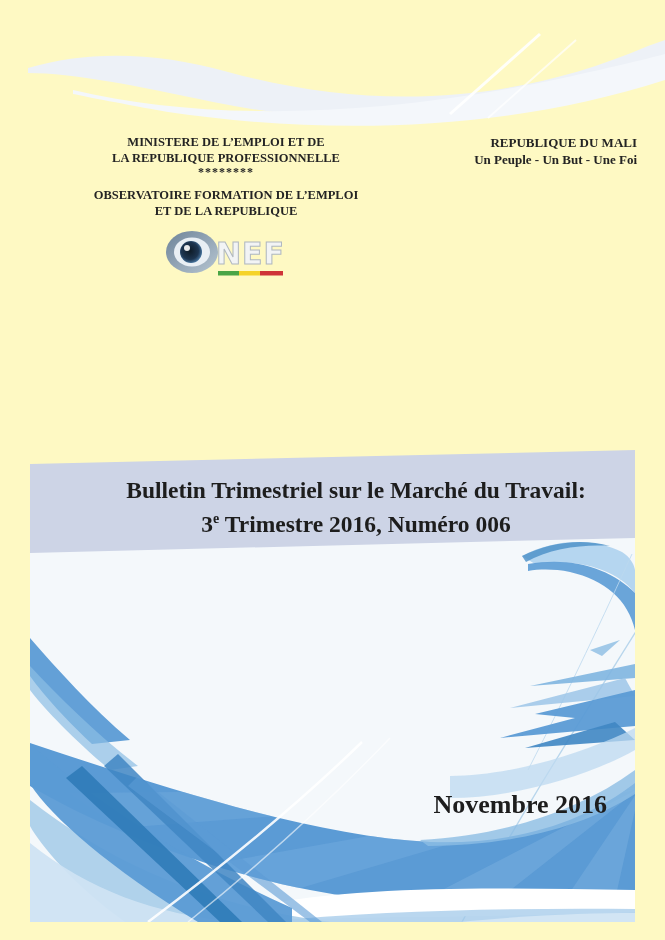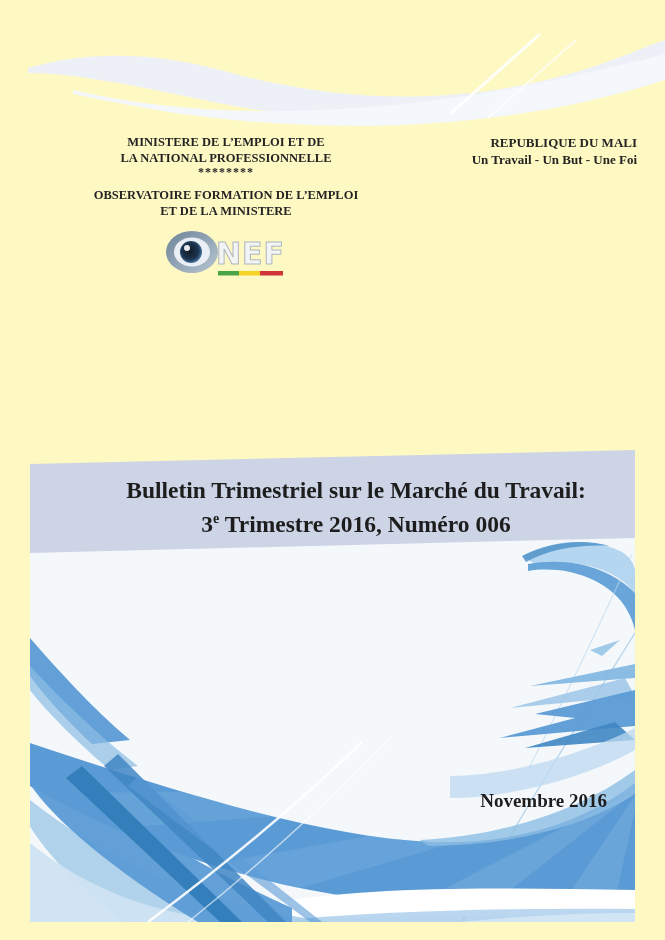--- a/index.html
+++ b/index.html
@@ -29,46 +29,46 @@
   .banner-text { position:absolute; left:0; right:0; top:23px; text-align:center;
     font-weight:bold; font-size:23.5px; line-height:34px; color:#1d1d1d; }
   .banner-text sup { font-size:14px; line-height:0; }
 
   
   .artwork { position:absolute; left:30px; top:538px; width:605px; height:384px;
     background:#f4f8fb; overflow:hidden; z-index:1; }
   .artwork svg { position:absolute; left:0; top:0; }
 
   .pub-date { position:absolute; top:252px; right:28px; z-index:4;
-    font-size:19px; font-weight:bold; color:#1d1d1d; }
+    font-size:26px; font-weight:bold; color:#1d1d1d; }
 </style>
 </head>
 <body>
 
 <div class="page">
 
   <svg class="top-swoosh" viewBox="0 0 647 112" aria-hidden="true">
     <path d="M 10,50 C 70,32 140,34 210,54 C 350,92 490,88 630,28 L 647,22 L 647,52 C 500,108 330,112 195,84 C 120,68 55,55 10,55 Z" fill="#edf1f7"></path>
     <path d="M 55,72 C 180,102 350,102 545,60 C 590,50 625,42 647,36 L 647,62 C 480,116 300,116 150,94 C 105,86 70,79 55,76 Z" fill="#f4f7fb"></path>
     <path d="M 432,96 L 522,16" stroke="#ffffff" stroke-width="3" opacity="0.9" fill="none"></path>
     <path d="M 470,100 L 558,22" stroke="#ffffff" stroke-width="2" opacity="0.7" fill="none"></path>
   </svg>
 
   <div class="hdr hdr-left">
     <div>MINISTERE DE L’EMPLOI ET DE</div>
-    <div>LA NATIONAL PROFESSIONNELLE</div>
+    <div>LA REPUBLIQUE PROFESSIONNELLE</div>
     <div class="sep">********</div>
     <div class="gap"></div>
     <div>OBSERVATOIRE FORMATION DE L’EMPLOI</div>
-    <div>ET DE LA MINISTERE</div>
+    <div>ET DE LA REPUBLIQUE</div>
   </div>
 
   <div class="hdr hdr-right">
     <div>REPUBLIQUE DU MALI</div>
-    <div>Un Travail - Un But - Une Foi</div>
+    <div>Un Peuple - Un But - Une Foi</div>
   </div>
 
   <svg class="logo" viewBox="0 0 124 58" aria-hidden="true">
     <defs>
       <linearGradient id="eyeOuter" x1="0" y1="0" x2="1" y2="1">
         <stop offset="0" stop-color="#6e8499"></stop>
         <stop offset="1" stop-color="#b6c5d1"></stop>
       </linearGradient>
       <radialGradient id="pupil" cx="0.45" cy="0.45" r="0.65">
         <stop offset="0" stop-color="#0e1b26"></stop>

